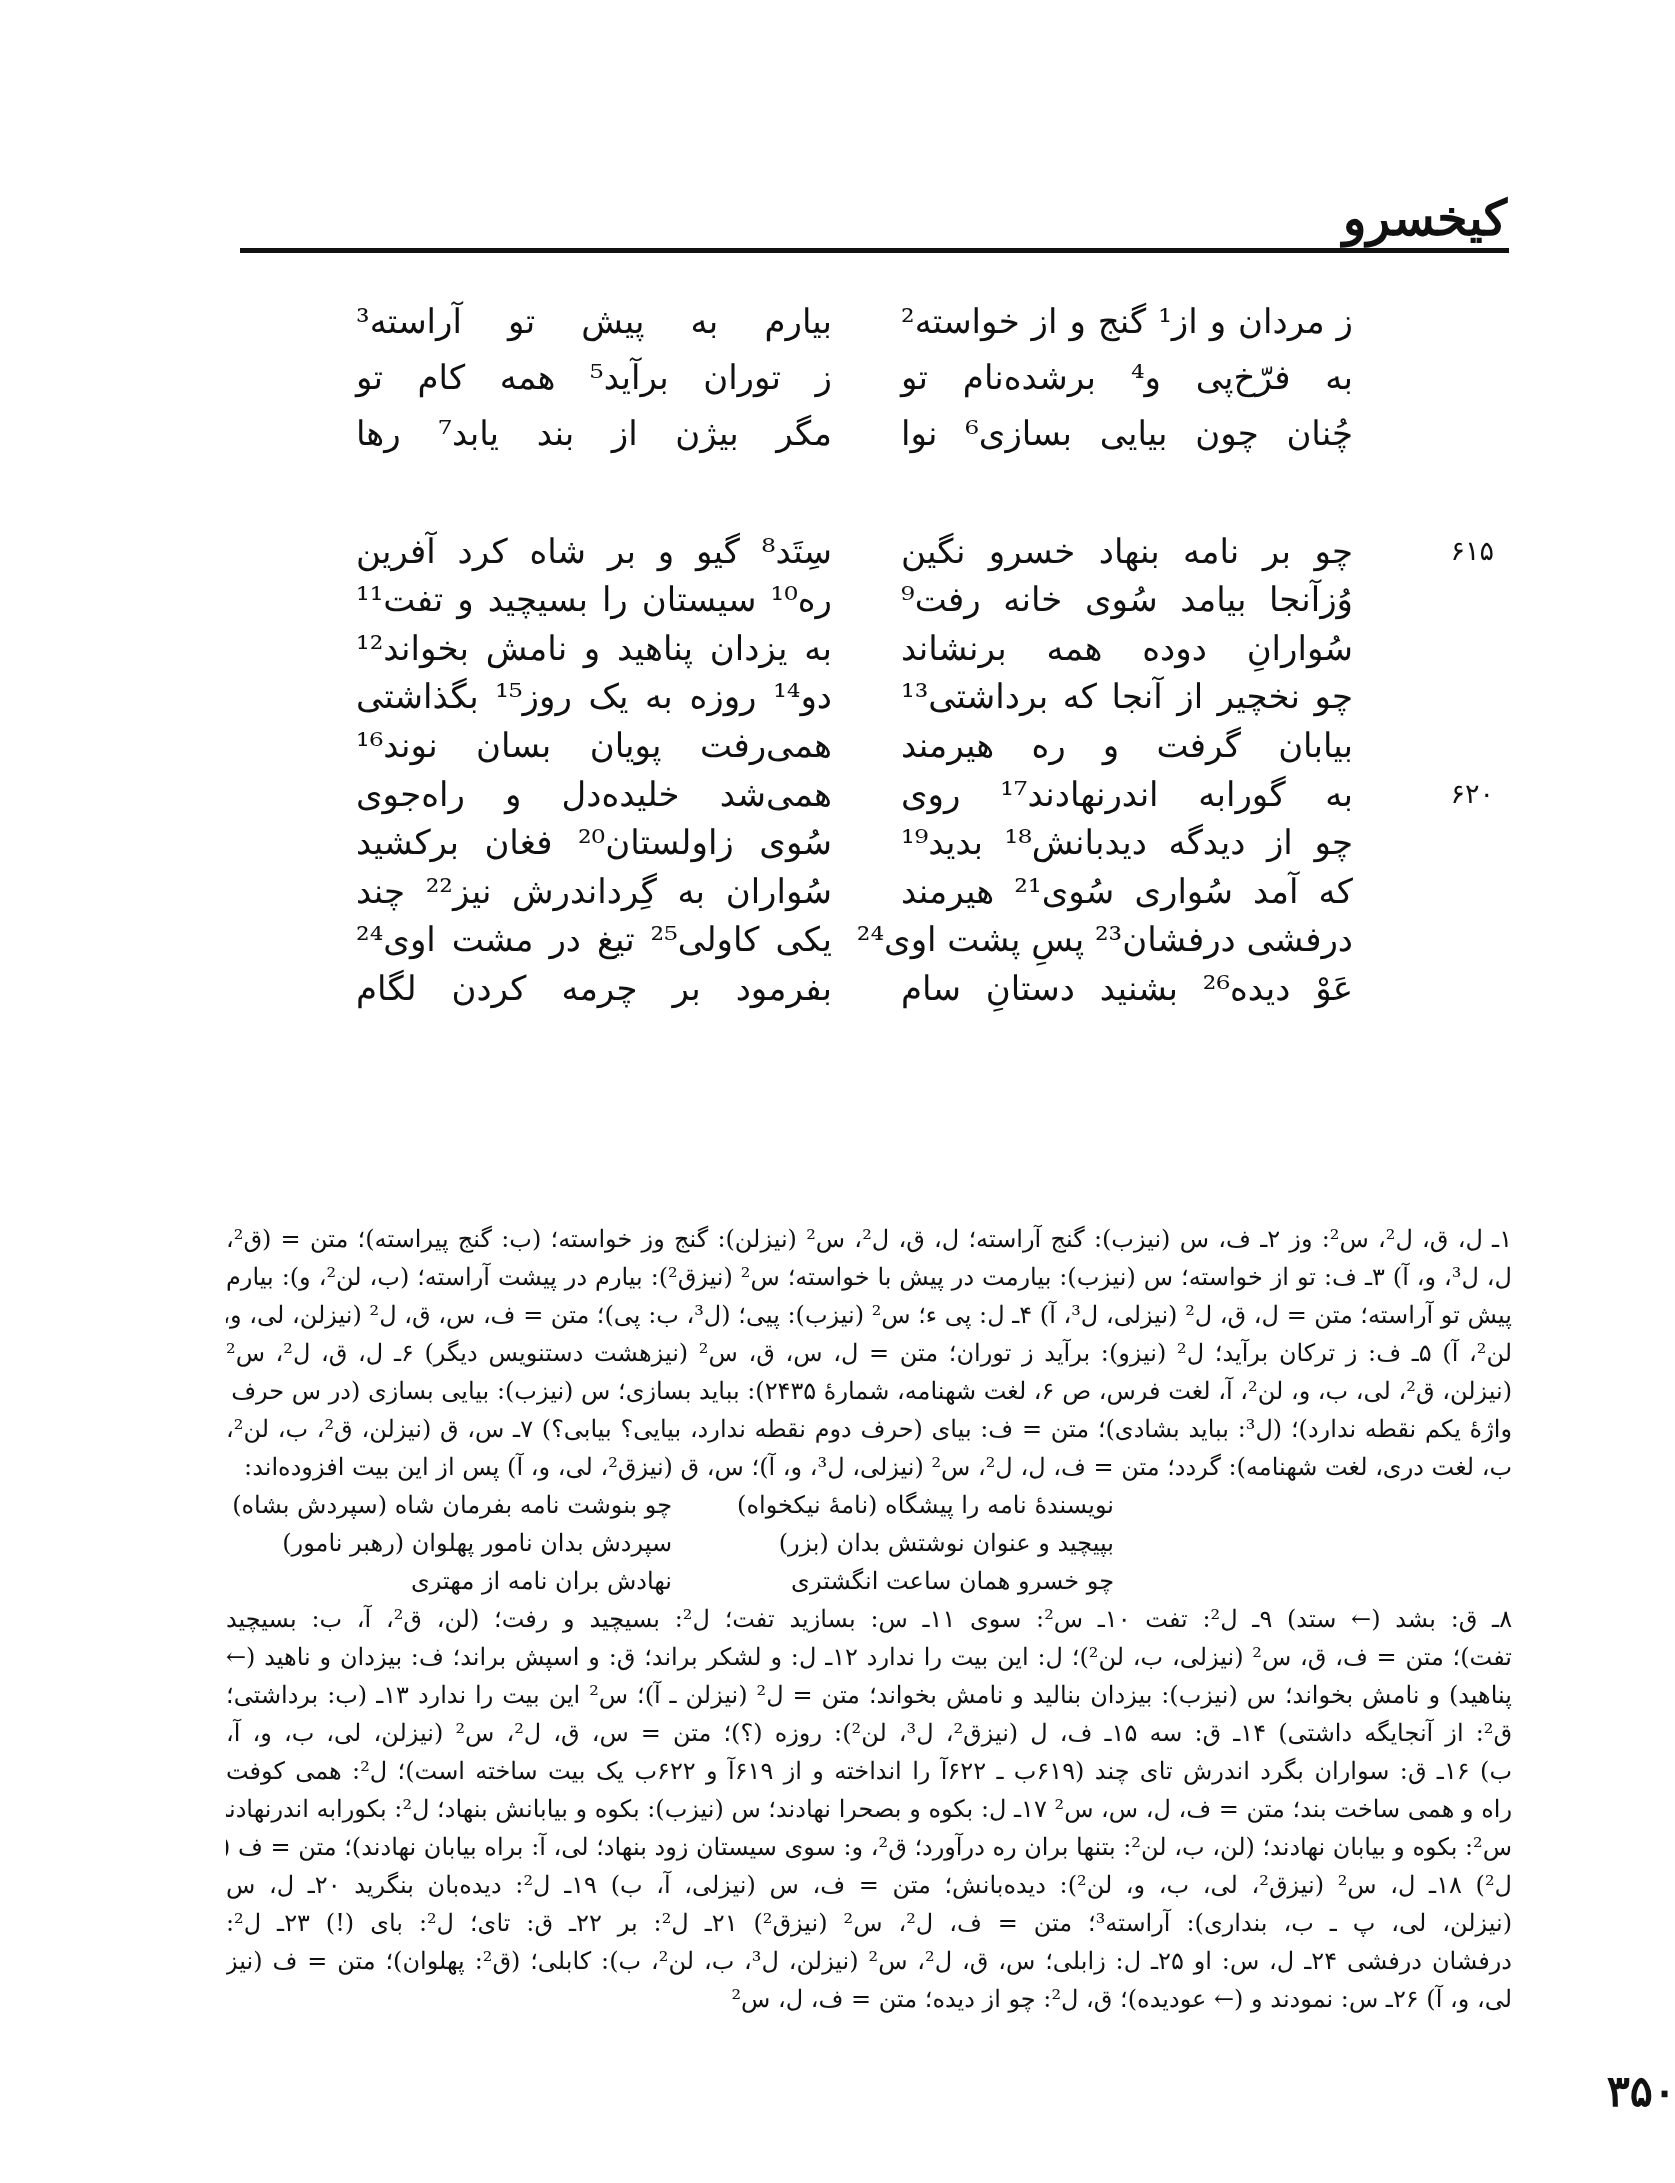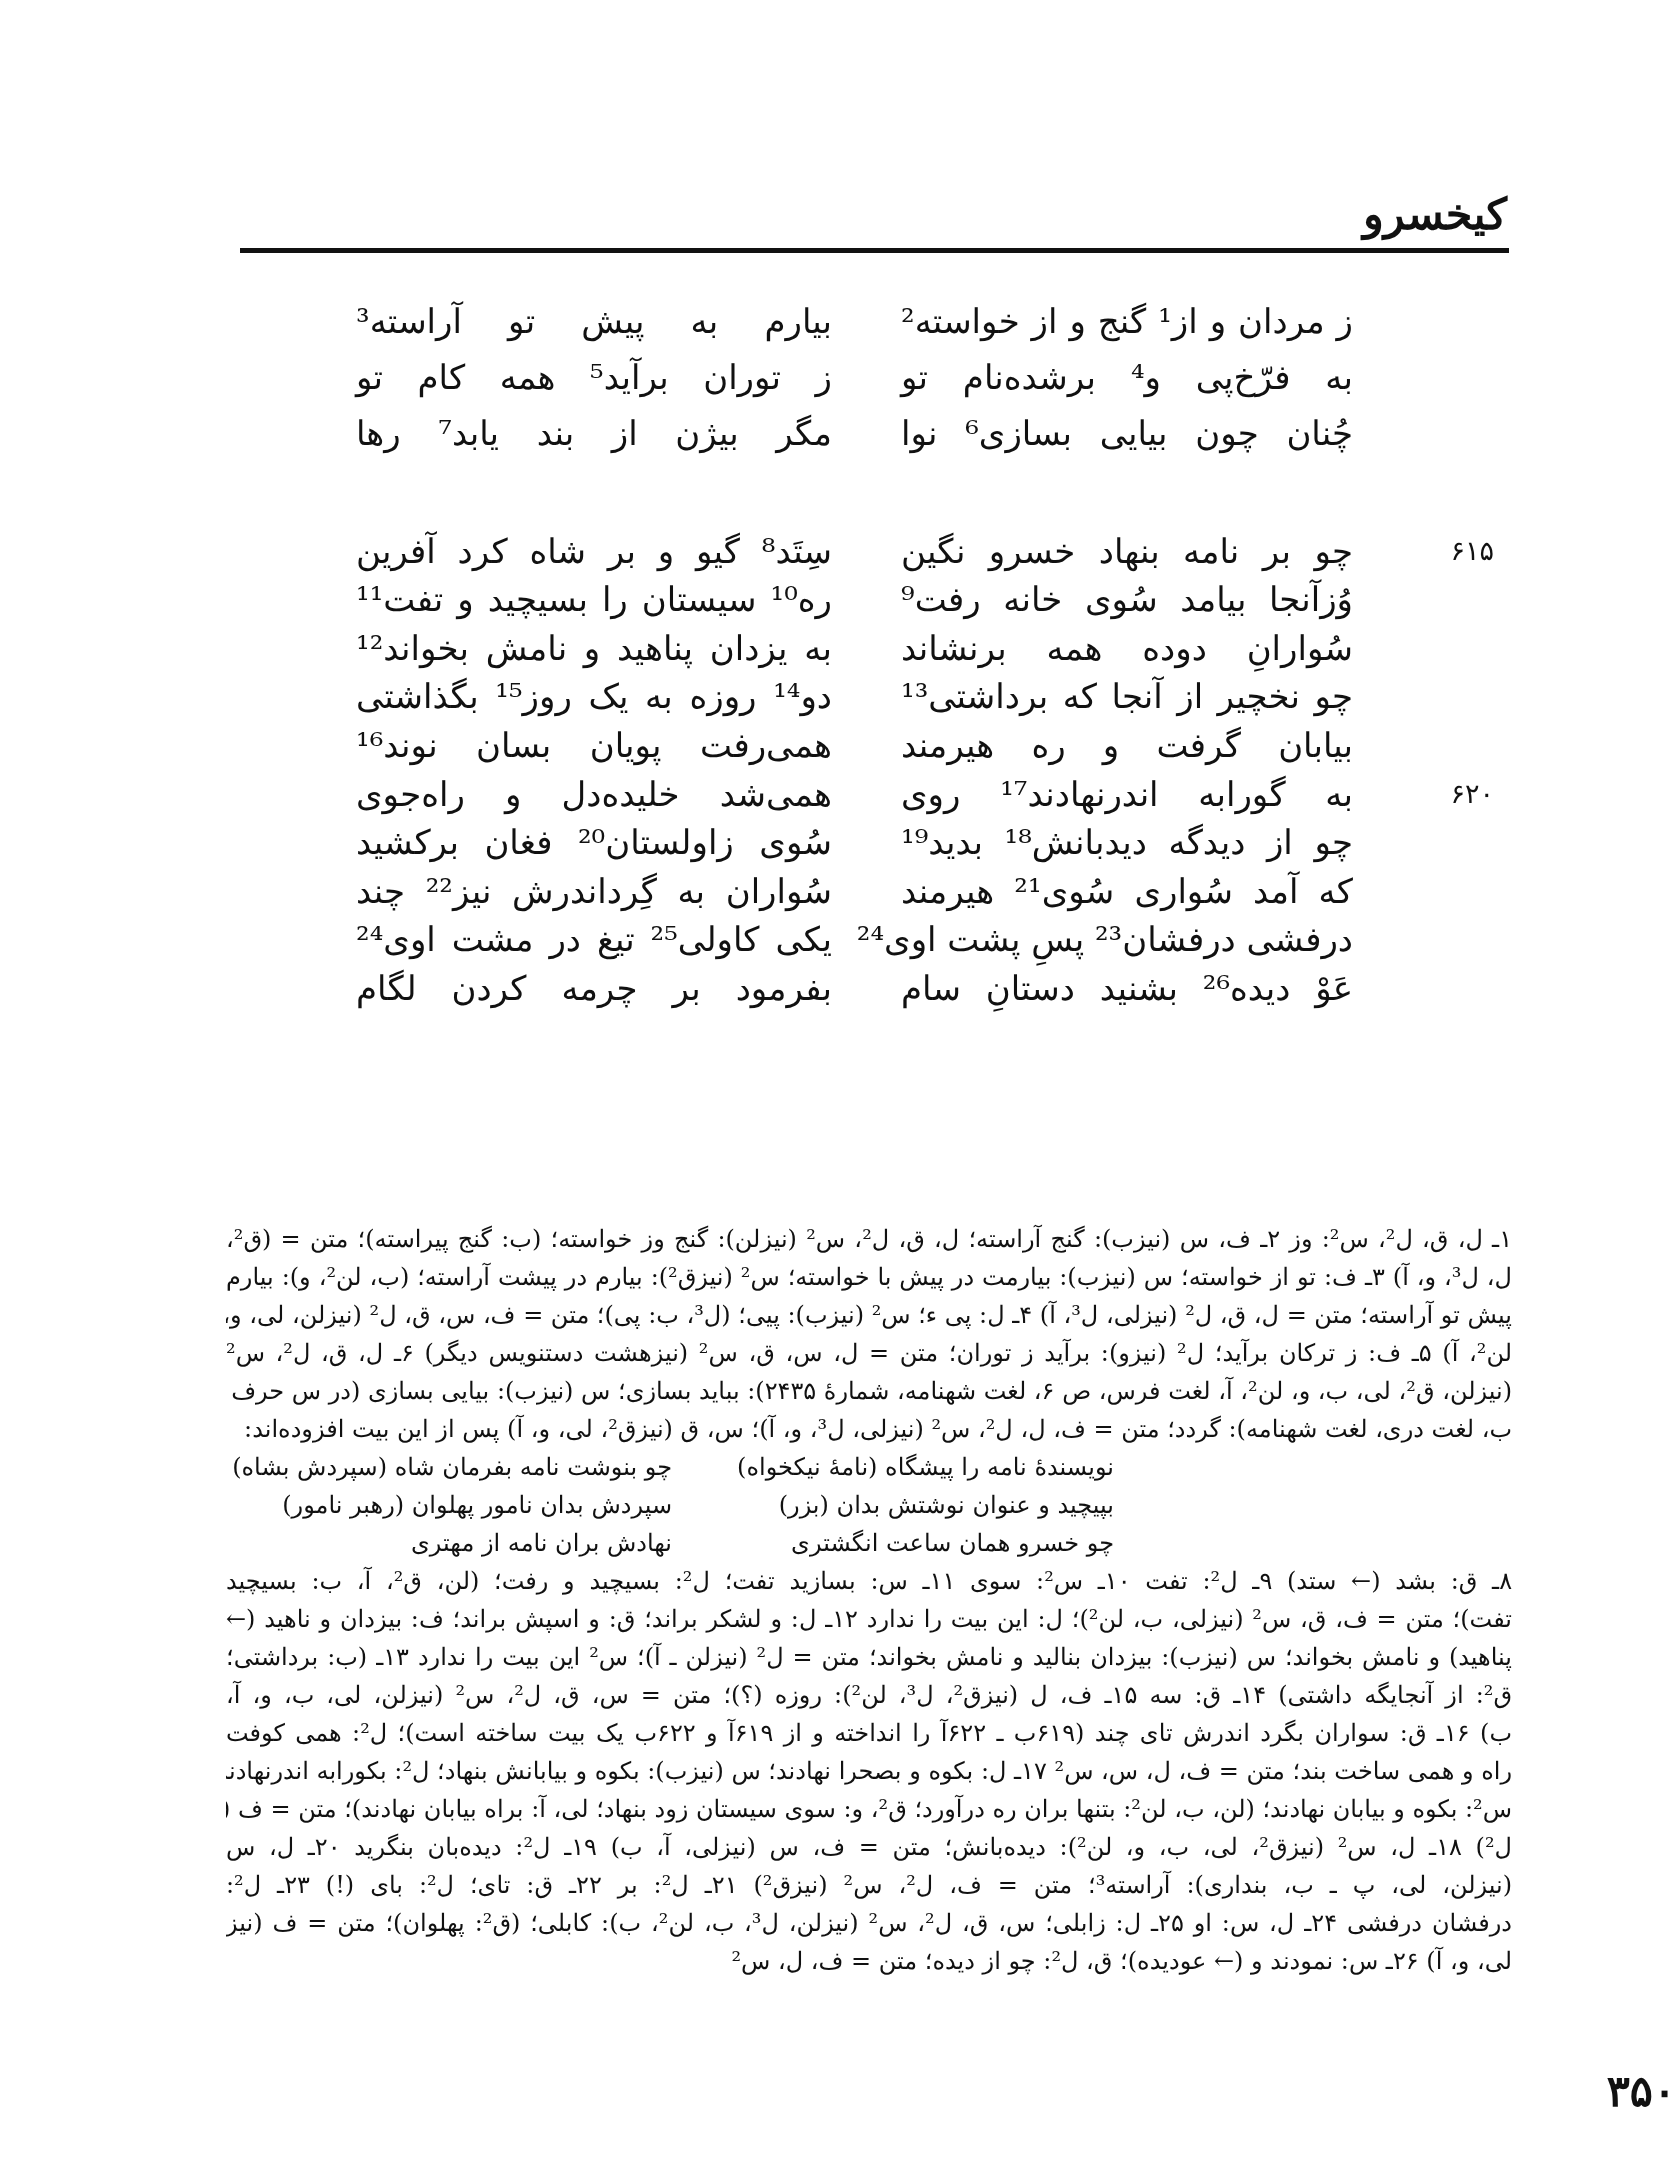--- a/index.html
+++ b/index.html
@@ -1,19 +1,19 @@
 <!DOCTYPE html>
 <html style="font-size:10.8px"><head>
 <meta charset="utf-8">
 <style>
   html, body { margin: 0; padding: 0; background: #ffffff; }
   body { width: 1676px; height: 2183px; position: relative; overflow: hidden;
          font-family: "DejaVu Sans", sans-serif; color: #111; }
   .page { position: absolute; inset: 0; }
-  .header-title { position: absolute; right: 169px; top: 189px; font-size: 43px;
+  .header-title { position: absolute; right: 169px; top: 189px; font-size: 49px;
                   font-family: "DejaVu Serif", serif; font-weight: bold; direction: rtl; }
   .header-rule { position: absolute; left: 240px; right: 167px; top: 248px; height: 4.7px; background: #111; }
 
   .verse-row { position: absolute; left: 0; right: 0; height: 49px; direction: rtl; }
   .verse-num { position: absolute; right: 182px; width: 61px; text-align: right;
                font-size: 27px; font-family: "DejaVu Serif", serif; top: 8px; }
   .hemi { position: absolute; top: 0; height: 49px; line-height: 49px; font-size: 34px;
           font-family: "DejaVu Serif", serif; direction: rtl; text-align: justify;
           text-align-last: justify; white-space: nowrap; }
   .hemi-right { right: 323px; width: 452px; }
@@ -110,20 +110,21 @@
         <span class="hemi hemi-left">بفرمود بر چرمه کردن لگام</span>
       </div>
     </div>
 
   <div class="footnotes" id="fn">
       <div class="fn-line">۱ـ ل، ق، ل²، س²: وز      ۲ـ ف، س (نیزب): گنج آراسته؛ ل، ق، ل²، س² (نیزلن): گنج وز خواسته؛ (ب: گنج پیراسته)؛ متن = (ق²،</div>
       <div class="fn-line">ل، ل³، و، آ)      ۳ـ ف: تو از خواسته؛ س (نیزب): بیارمت در پیش با خواسته؛ س² (نیزق²): بیارم در پیشت آراسته؛ (ب، لن²، و): بیارم</div>
       <div class="fn-line">پیش تو آراسته؛ متن = ل، ق، ل² (نیزلی، ل³، آ)      ۴ـ ل: پی ء؛ س² (نیزب): پیی؛ (ل³، ب: پی)؛ متن = ف، س، ق، ل² (نیزلن، لی، و،</div>
       <div class="fn-line">لن²، آ)      ۵ـ ف: ز ترکان برآید؛ ل² (نیزو): برآید ز توران؛ متن = ل، س، ق، س² (نیزهشت دستنویس دیگر)      ۶ـ ل، ق، ل²، س²</div>
       <div class="fn-line">(نیزلن، ق²، لی، ب، و، لن²، آ، لغت فرس، ص ۶، لغت شهنامه، شمارهٔ ۲۴۳۵): بباید بسازی؛ س (نیزب): بیایی بسازی (در س حرف چهارم</div>
+      <div class="fn-line">واژهٔ یکم نقطه ندارد)؛ (ل³: بباید بشادی)؛ متن = ف: بیای (حرف دوم نقطه ندارد، بیایی؟ بیابی؟)      ۷ـ س، ق (نیزلن، ق²، ب، لن²،</div>
       <div class="fn-line short">ب، لغت دری، لغت شهنامه): گردد؛ متن = ف، ل، ل²، س² (نیزلی، ل³، و، آ)؛ س، ق (نیزق²، لی، و، آ) پس از این بیت افزوده‌اند:</div>
       <div class="fn-couplet">
         <span class="c-right">نویسندهٔ نامه را پیشگاه (نامهٔ نیکخواه)</span>
         <span class="c-left">چو بنوشت نامه بفرمان شاه (سپردش بشاه)</span>
       </div>
       <div class="fn-couplet">
         <span class="c-right">بپیچید و عنوان نوشتش بدان (بزر)</span>
         <span class="c-left">سپردش بدان نامور پهلوان (رهبر نامور)</span>
       </div>
       <div class="fn-couplet">

